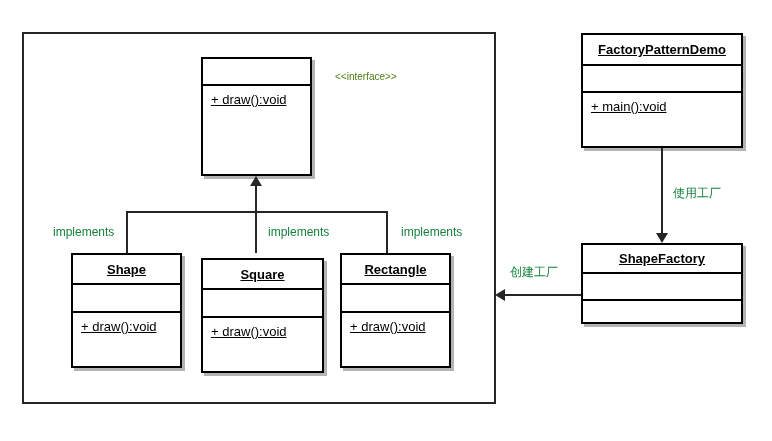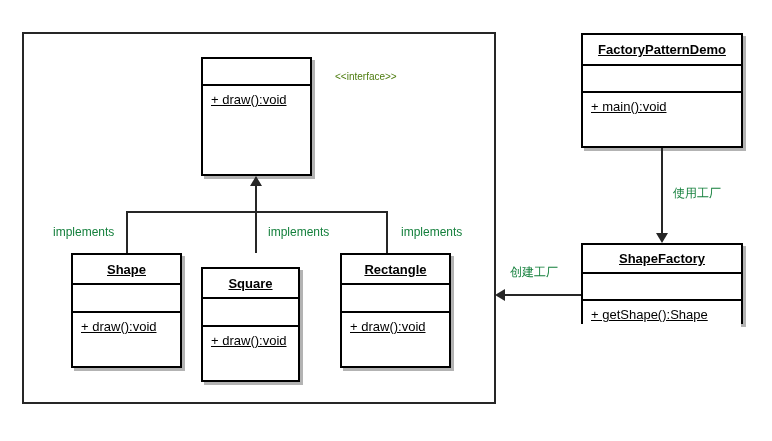--- a/index.html
+++ b/index.html
@@ -138,21 +138,21 @@
   <div class="edge-label" style="left:53px; top:225px;">implements</div>
   <div class="edge-label" style="left:268px; top:225px;">implements</div>
   <div class="edge-label" style="left:401px; top:225px;">implements</div>
 
   <div class="uml-class" style="left:71px; top:253px; width:111px; height:115px;">
     <div class="uml-row uml-title" style="height:30px;">Shape</div>
     <div class="uml-row uml-attrs" style="height:28px;"></div>
     <div class="uml-row uml-methods" style="height:53px;">+ draw():void</div>
   </div>
 
-  <div class="uml-class" style="left:201px; top:267px; width:99px; height:115px;">
+  <div class="uml-class" style="left:201px; top:258px; width:123px; height:115px;">
     <div class="uml-row uml-title" style="height:30px;">Square</div>
     <div class="uml-row uml-attrs" style="height:28px;"></div>
     <div class="uml-row uml-methods" style="height:53px;">+ draw():void</div>
   </div>
 
   <div class="uml-class" style="left:340px; top:253px; width:111px; height:115px;">
     <div class="uml-row uml-title" style="height:30px;">Rectangle</div>
     <div class="uml-row uml-attrs" style="height:28px;"></div>
     <div class="uml-row uml-methods" style="height:53px;">+ draw():void</div>
   </div>
@@ -163,20 +163,19 @@
     <div class="uml-row uml-methods" style="height:53px;">+ main():void</div>
   </div>
 
   <div class="line-v" style="left:661px; top:148px; height:85px;"></div>
   <div class="arrow-down" style="left:656px; top:233px;"></div>
   <div class="edge-label" style="left:673px; top:186px;">使用工厂</div>
 
   <div class="uml-class" style="left:581px; top:243px; width:162px; height:81px;">
     <div class="uml-row uml-title" style="height:29px;">ShapeFactory</div>
     <div class="uml-row uml-attrs" style="height:27px;"></div>
-    <div class="uml-row uml-methods" style="height:45px;">+ getShape():Shape</div>
   </div>
 
   <div class="line-h" style="left:505px; top:294px; width:76px;"></div>
   <div class="arrow-left" style="left:495px; top:289px;"></div>
   <div class="edge-label" style="left:510px; top:265px;">创建工厂</div>
 
 </div>
 
 </body></html>

